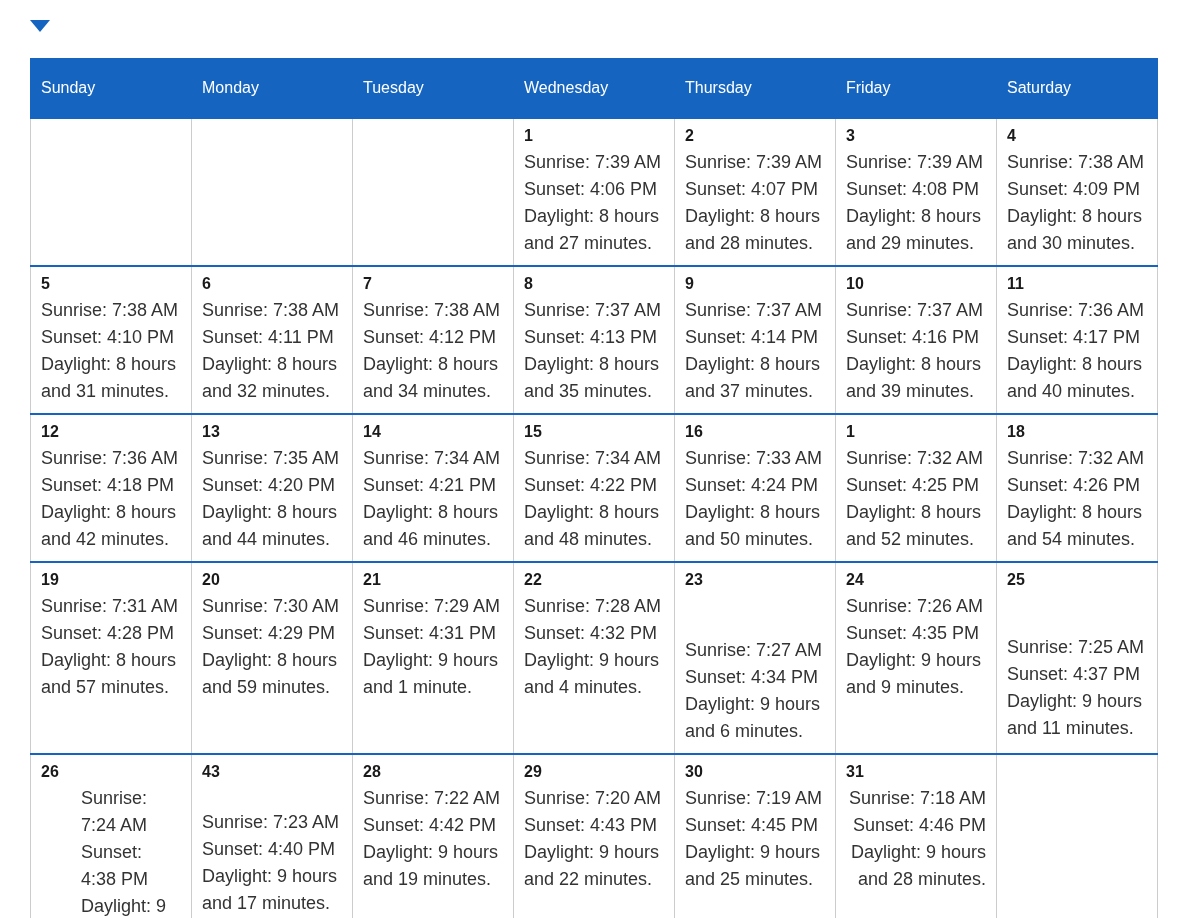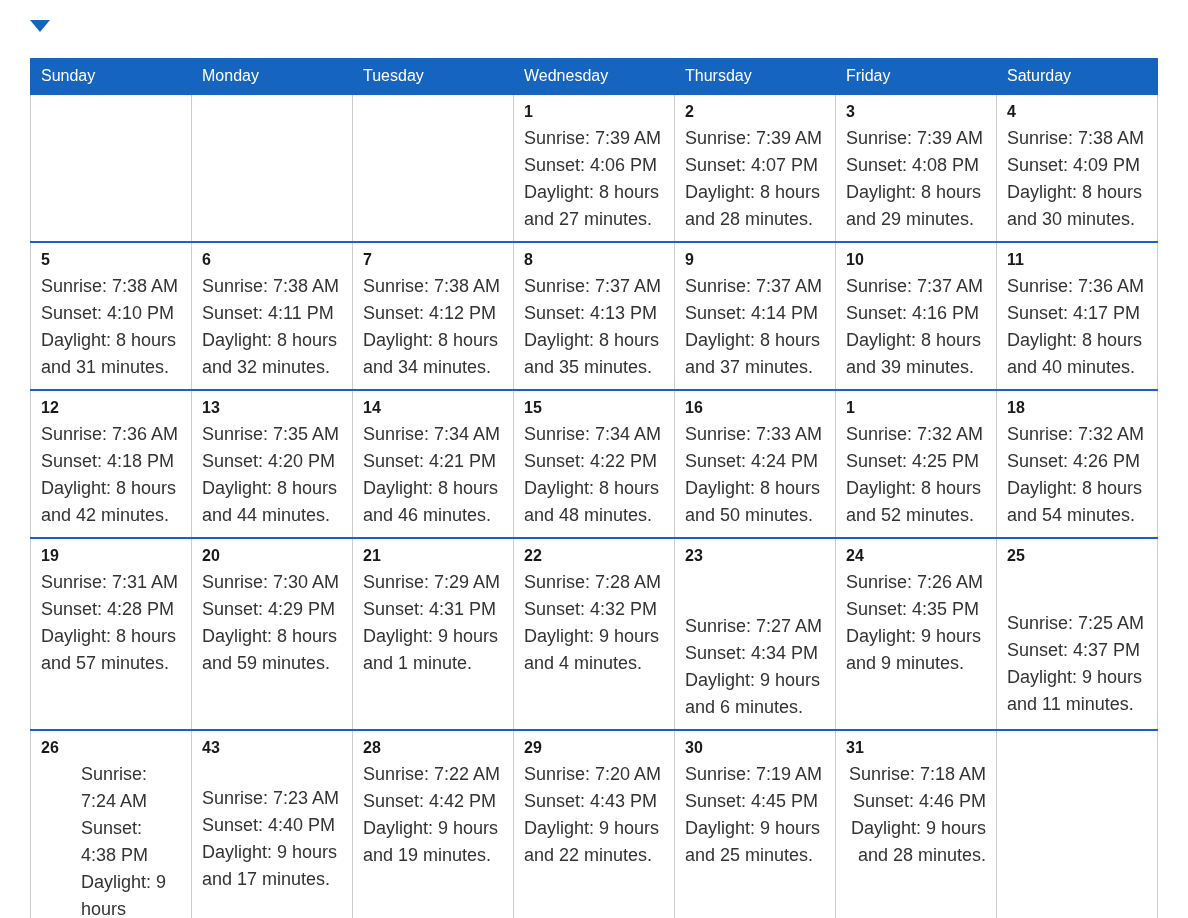--- a/index.html
+++ b/index.html
@@ -37,21 +37,21 @@
     .calendar {
       width: 100%;
       border-collapse: collapse;
       table-layout: fixed;
     }
     .calendar th {
       background-color: #1565c0;
       color: #fff;
       font-size: 16px;
       font-weight: normal;
-      padding: 8px 10px;
+      padding: 20px 10px;
       text-align: left;
       border: 1px solid #1565c0;
     }
     .calendar td {
       vertical-align: top;
       padding: 8px 10px;
       border: 1px solid #ccc;
       border-top: 2px solid #1565c0;
       font-size: 13px;
       height: 110px;

